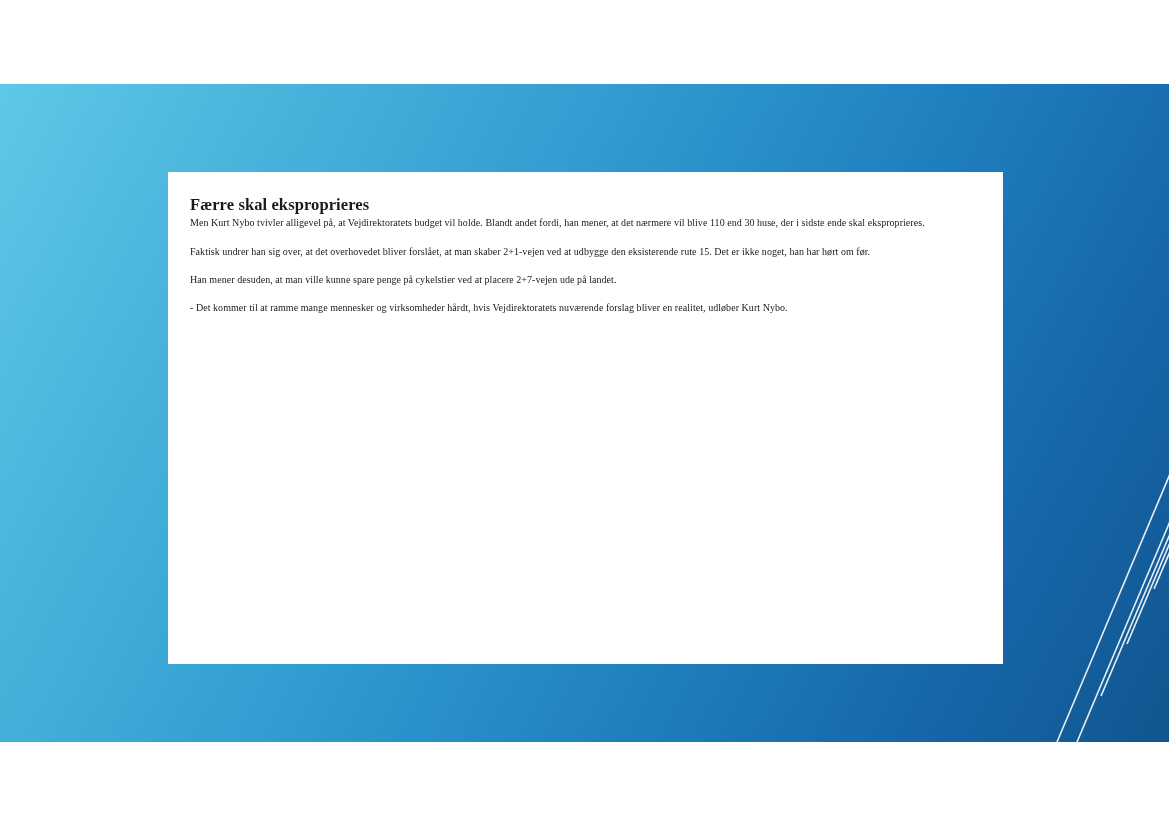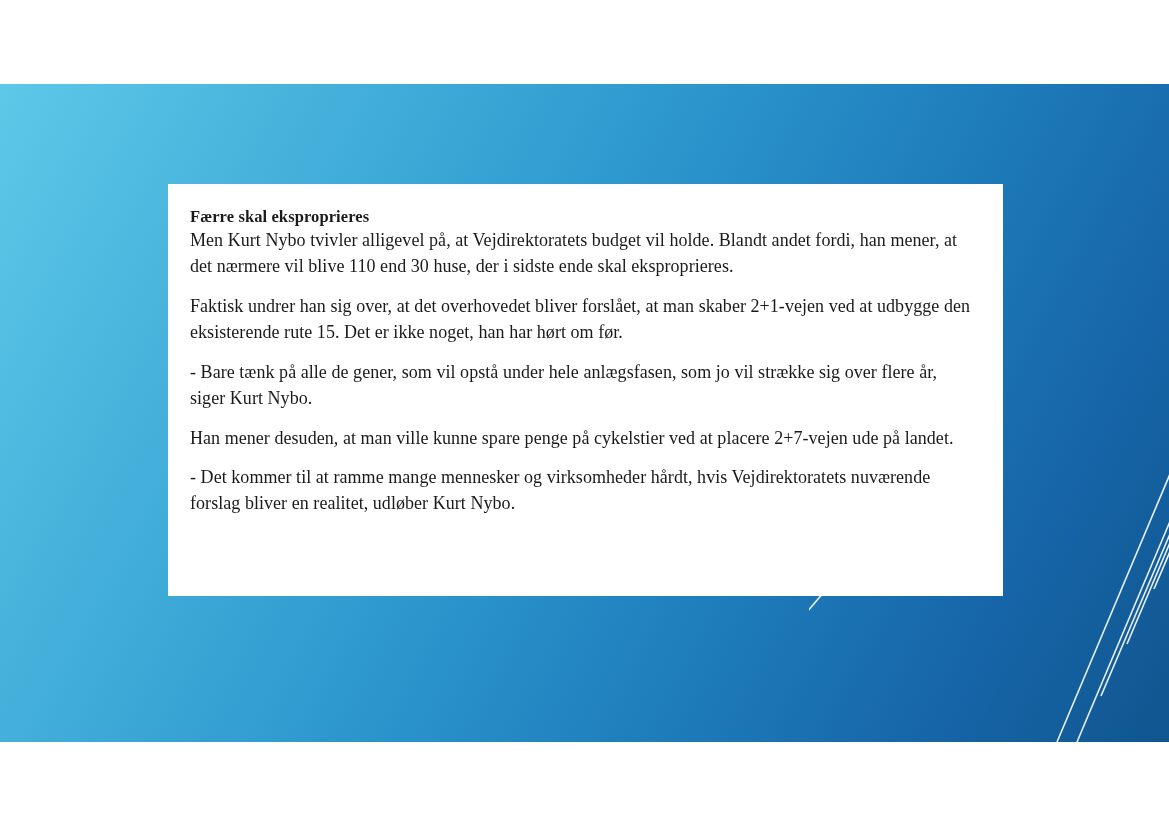--- a/index.html
+++ b/index.html
@@ -37,41 +37,41 @@
   #decor svg {
     display: block;
     width: 360px;
     height: 658px;
   }
 
   
   #card {
     position: absolute;
     left: 168px;
-    top: 100px;
+    top: 88px;
     width: 835px;
-    height: 412px;
+    height: 492px;
     background: #ffffff;
     box-sizing: border-box;
     padding: 22px 28px 20px 22px;
   }
 
   .card-title {
     font-family: "Liberation Serif", serif;
     font-size: 16.5px;
     font-weight: bold;
     color: #1a1a1a;
     line-height: 1.28;
     margin: 0 0 1px 0;
     letter-spacing: 0.1px;
   }
 
   .para {
     font-family: "Liberation Serif", serif;
-    font-size: 18px;
+    font-size: 10px;
     color: #1a1a1a;
     line-height: 1.44;
     margin: 0 0 14px 0;
     text-align: left;
     letter-spacing: 0.05px;
   }
   .para:last-child {
     margin-bottom: 0;
   }
 </style>
@@ -92,18 +92,17 @@
       <g stroke="#ffffff" stroke-width="1.6" fill="none" opacity="0.9">
         <line x1="-47" y1="580" x2="22" y2="500"></line>
       </g>
     </svg>
   </div>
 
   <div id="card">
     <div class="card-title">Færre skal eksproprieres</div>
     <p class="para">Men Kurt Nybo tvivler alligevel på, at Vejdirektoratets budget vil holde. Blandt andet fordi, han mener, at det nærmere vil blive 110 end 30 huse, der i sidste ende skal eksproprieres.</p>
     <p class="para">Faktisk undrer han sig over, at det overhovedet bliver forslået, at man skaber 2+1-vejen ved at udbygge den eksisterende rute 15. Det er ikke noget, han har hørt om før.</p>
-    <p class="para">- Bare tænk på alle de gener, som vil opstå under hele anlægsfasen, som jo vil strække sig over flere år, siger Kurt Nybo.</p>
     <p class="para">Han mener desuden, at man ville kunne spare penge på cykelstier ved at placere 2+7-vejen ude på landet.</p>
     <p class="para">- Det kommer til at ramme mange mennesker og virksomheder hårdt, hvis Vejdirektoratets nuværende forslag bliver en realitet, udløber Kurt Nybo.</p>
   </div>
 
 </div>
 
 </body></html>

